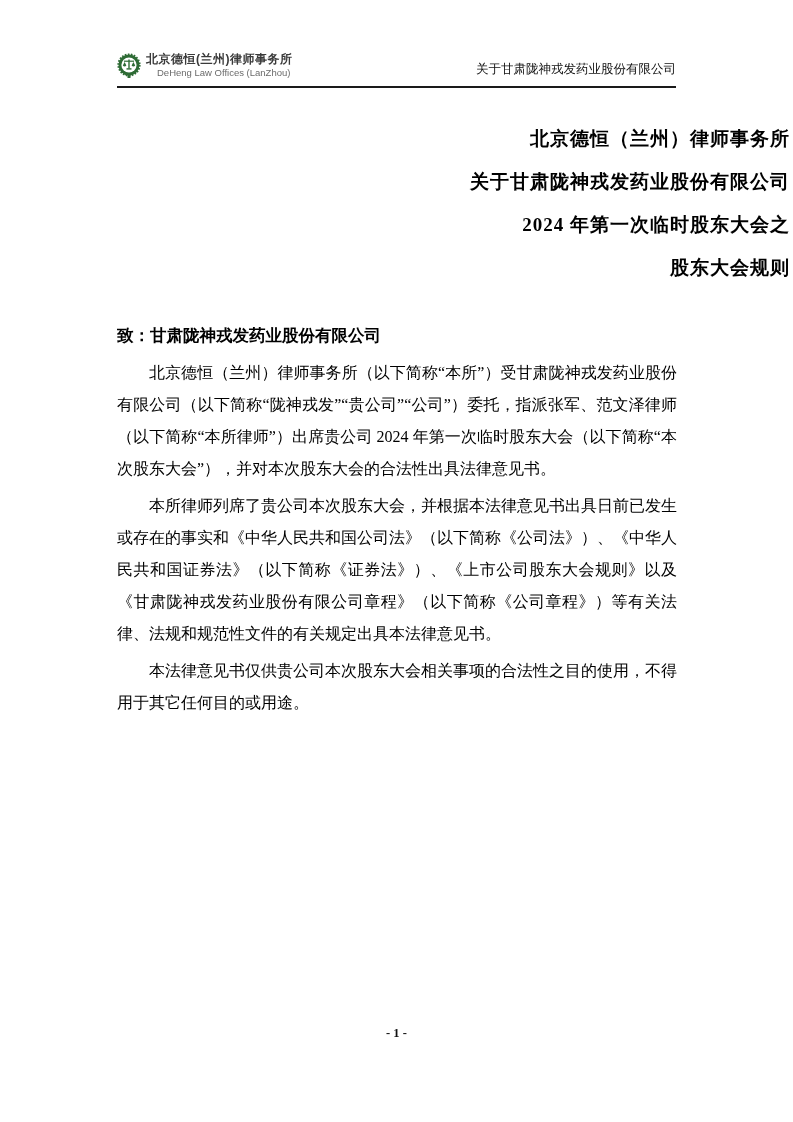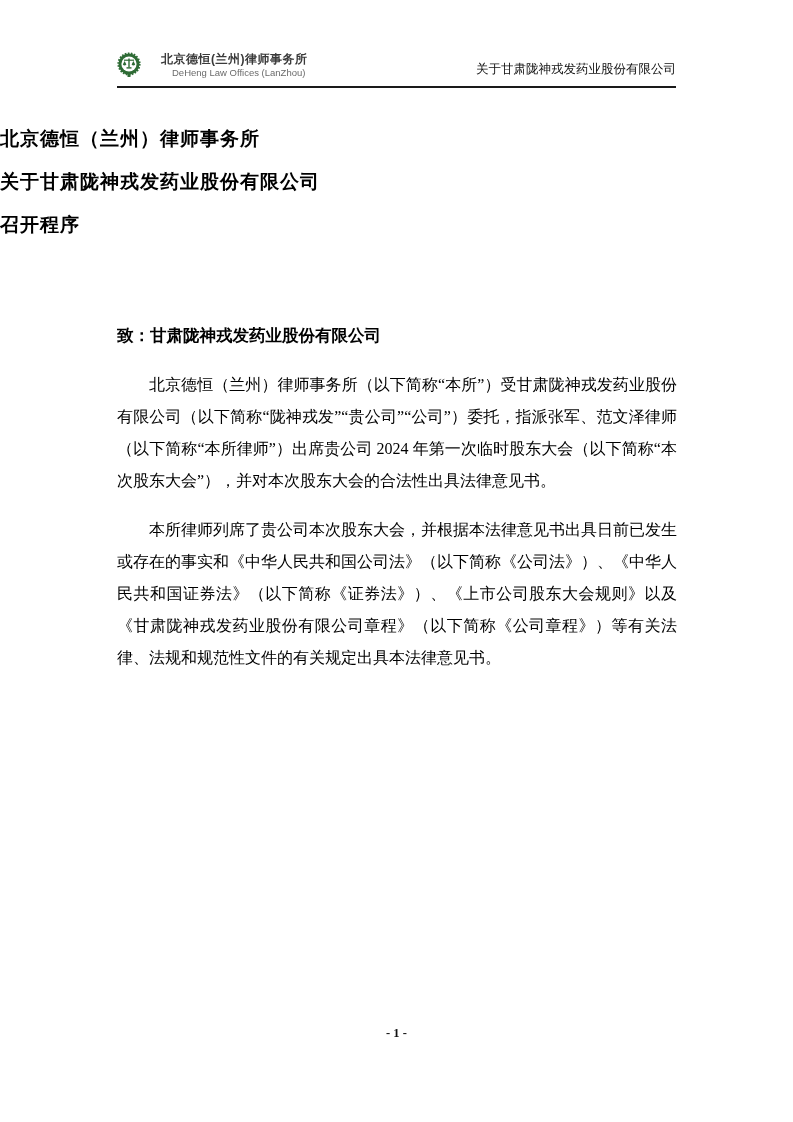--- a/index.html
+++ b/index.html
@@ -22,22 +22,22 @@
     left: 117px;
     right: 117px;
     display: flex;
     justify-content: space-between;
     align-items: flex-end;
     border-bottom: 2px solid #1a1a1a;
     padding-bottom: 7px;
   }
   .header-left {
     display: flex;
-    align-items: flex-start;
-    gap: 20px;
+    align-items: center;
+    gap: 5px;
   }
   .logo-svg { width: 24px; height: 25px; flex: 0 0 auto; }
   .firm-names { display: flex; flex-direction: column; }
   .firm-cn {
     font-size: 12px;
     font-weight: bold;
     color: #3a3a3a;
     letter-spacing: 0.5px;
     line-height: 15px;
     font-family: "Liberation Sans", "DejaVu Sans", sans-serif;
@@ -54,22 +54,22 @@
     font-size: 12.5px;
     color: #111;
     line-height: 20px;
   }
 
   
   .title-block {
     position: absolute;
     top: 117px;
     left: 0;
-    right: 12px;
-    text-align: left;
+    right: 3px;
+    text-align: right;
   }
   .title-line {
     font-size: 19px;
     font-weight: bold;
     line-height: 43px;
     letter-spacing: 1px;
   }
 
   
   .body-block {
@@ -81,21 +81,21 @@
     line-height: 32px;
     text-align: justify;
   }
   .salutation {
     font-weight: bold;
     font-size: 16.5px;
     margin-bottom: 1px;
   }
   .para {
     text-indent: 2em;
-    margin-top: 17px;
+    margin-top: 5px;
   }
 
   
   .footer {
     position: absolute;
     top: 1026px;
     left: 0;
     right: 0;
     text-align: center;
     font-size: 12.5px;
@@ -127,24 +127,26 @@
       </div>
     </div>
     <div class="header-right">
       <div>关于甘肃陇神戎发药业股份有限公司</div>
     </div>
   </div>
 
   <div class="title-block">
     <div class="title-line">北京德恒（兰州）律师事务所</div>
     <div class="title-line">关于甘肃陇神戎发药业股份有限公司</div>
-    <div class="title-line">召开程序</div>
+    <div class="title-line">2024 年第一次临时股东大会之</div>
+    <div class="title-line">股东大会规则</div>
   </div>
 
   <div class="body-block">
     <div class="salutation">致：甘肃陇神戎发药业股份有限公司</div>
     <p class="para">北京德恒（兰州）律师事务所（以下简称“本所”）受甘肃陇神戎发药业股份有限公司（以下简称“陇神戎发”“贵公司”“公司”）委托，指派张军、范文泽律师（以下简称“本所律师”）出席贵公司 2024 年第一次临时股东大会（以下简称“本次股东大会”），并对本次股东大会的合法性出具法律意见书。</p>
     <p class="para">本所律师列席了贵公司本次股东大会，并根据本法律意见书出具日前已发生或存在的事实和《中华人民共和国公司法》（以下简称《公司法》）、《中华人民共和国证券法》（以下简称《证券法》）、《上市公司股东大会规则》以及《甘肃陇神戎发药业股份有限公司章程》（以下简称《公司章程》）等有关法律、法规和规范性文件的有关规定出具本法律意见书。</p>
+    <p class="para">本法律意见书仅供贵公司本次股东大会相关事项的合法性之目的使用，不得用于其它任何目的或用途。</p>
   </div>
 
   <div class="footer">- 1 -</div>
 
 </div>
 
 </body></html>

